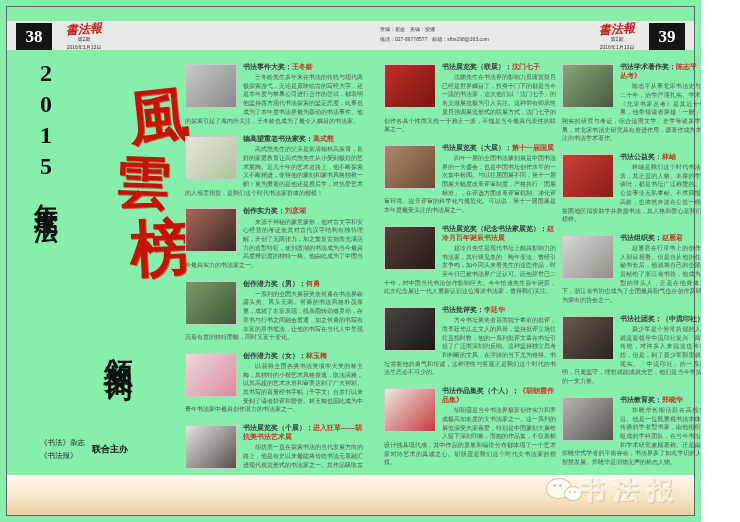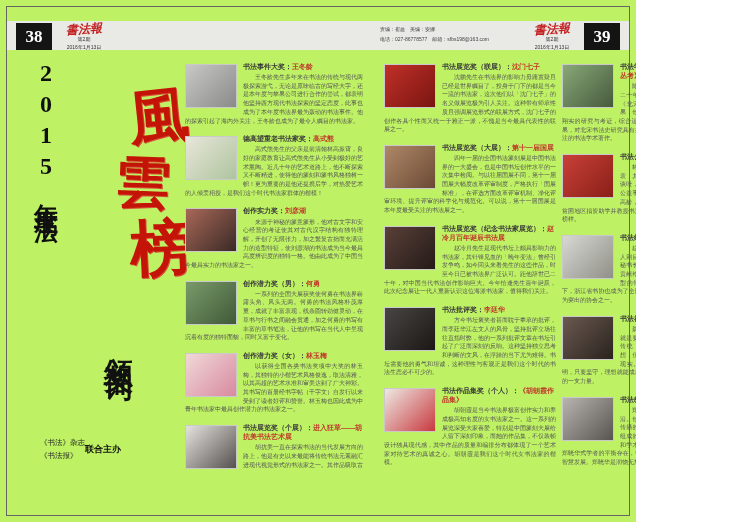--- a/index.html
+++ b/index.html
@@ -1,16 +1,16 @@
 <!DOCTYPE html>
 <html><head>
 <meta charset="utf-8">
 <style>
   html,body{margin:0;padding:0;background:#fff;}
-  #sheet{position:relative;width:636px;height:522px;background:#bef264;overflow:hidden;
+  #sheet{position:relative;width:701px;height:522px;background:#86efac;overflow:hidden;
          font-family:"Liberation Sans",sans-serif;}
   #frame{position:absolute;left:6px;top:6px;right:6px;bottom:6px;border:1px solid #666;}
 
   
   .topbar{position:absolute;left:7px;right:7px;top:21px;height:29px;background:#e9e9e6;}
   .pageno{position:absolute;top:23px;width:36px;height:27px;background:#141414;color:#fff;
           font-family:"Liberation Serif",serif;font-weight:bold;font-size:17px;
           display:flex;align-items:center;justify-content:center;}
   .pn-left{left:16px;} .pn-right{right:16px;}
   .mast{position:absolute;top:23px;width:60px;text-align:center;}
@@ -26,21 +26,21 @@
              font-family:"Liberation Serif",serif;font-weight:bold;font-size:24px;
              letter-spacing:5px;color:#101010;}
   .calligraphy{position:absolute;left:104px;top:84px;width:92px;}
   .cal-char{display:block;text-align:center;font-family:"DejaVu Serif",serif;font-weight:bold;
             color:#c41407;line-height:1.12;text-shadow:1px 1px 0 #d8503c;}
   .cal-0{font-size:60px;transform:rotate(-6deg) translateX(9px);}
   .cal-1{font-size:56px;transform:rotate(2deg) translateX(-7px);}
   .cal-2{font-size:62px;transform:rotate(-3deg) translateX(11px);}
   .subtitle{position:absolute;left:99px;top:334px;writing-mode:vertical-rl;text-orientation:upright;
             font-weight:900;font-size:29px;color:#111;letter-spacing:7px;}
-  .organizers{position:absolute;left:40px;top:437px;display:flex;align-items:center;gap:0;}
+  .organizers{position:absolute;left:40px;top:437px;display:flex;align-items:center;gap:7px;}
   .org-names{font-size:7.5px;line-height:1.7;color:#222;font-family:"Liberation Serif",serif;}
   .org-suffix{font-size:9px;font-weight:bold;color:#111;text-align:center;}
 
   
   .ecol{position:absolute;top:62px;bottom:52px;overflow:hidden;}
   #col-0{left:185px;width:178px;}
   #col-1{left:384px;width:172px;}
   #col-2{left:562px;width:170px;}
   .entry{overflow:hidden;margin-bottom:9px;}
   .photo{float:left;width:50px;height:42px;margin:2px 6px 2px 0;border:1px solid #c9c9c9;}
@@ -185,13 +185,20 @@
         <div class="etitle"><span>书法社团奖：（中流印社）</span><span class="ename">聂少军</span></div>
         <div class="ebody">聂少军是个异常执倔的人。他的梦想就是要领导中流印社复兴「两汉印学」的传统，对许多人来说这也许只是一种理想，但是，到了聂少军那里就成为了一种现实。「中流印社」的一系列成就在证明，只要坚守，理想就能成就光芒，他们是当今书法界不容忽视的一支力量。</div>
       </div>
       <div class="entry">
         <div class="photo" style="background: linear-gradient(135deg, rgb(184, 180, 176), rgb(88, 84, 80));"></div>
         <div class="etitle"><span>书法教育奖：</span><span class="ename">郑晓华</span></div>
         <div class="ebody">郑晓华长期活跃在高校书法教育前沿。他是一位既重视书法本体又注重文化传播的学者型书家，由他组织和推动学生组成的学科团队，在当今书坛以教学相长和学术研究兼顾著称。正是由于学界有如郑晓华式学者的平衡存在，书法界多了如此学识的人才且基础和智慧发展。郑晓华是润物无声的标志人物。</div>
       </div>
     </div>
 
+  <div class="bottomstrip">
+    <div class="wechat">
+      <div class="bub bub-big"></div>
+      <div class="bub bub-small"></div>
+    </div>
+    <div class="wm">书法报</div>
+  </div>
 </div>
 
 </body></html>

